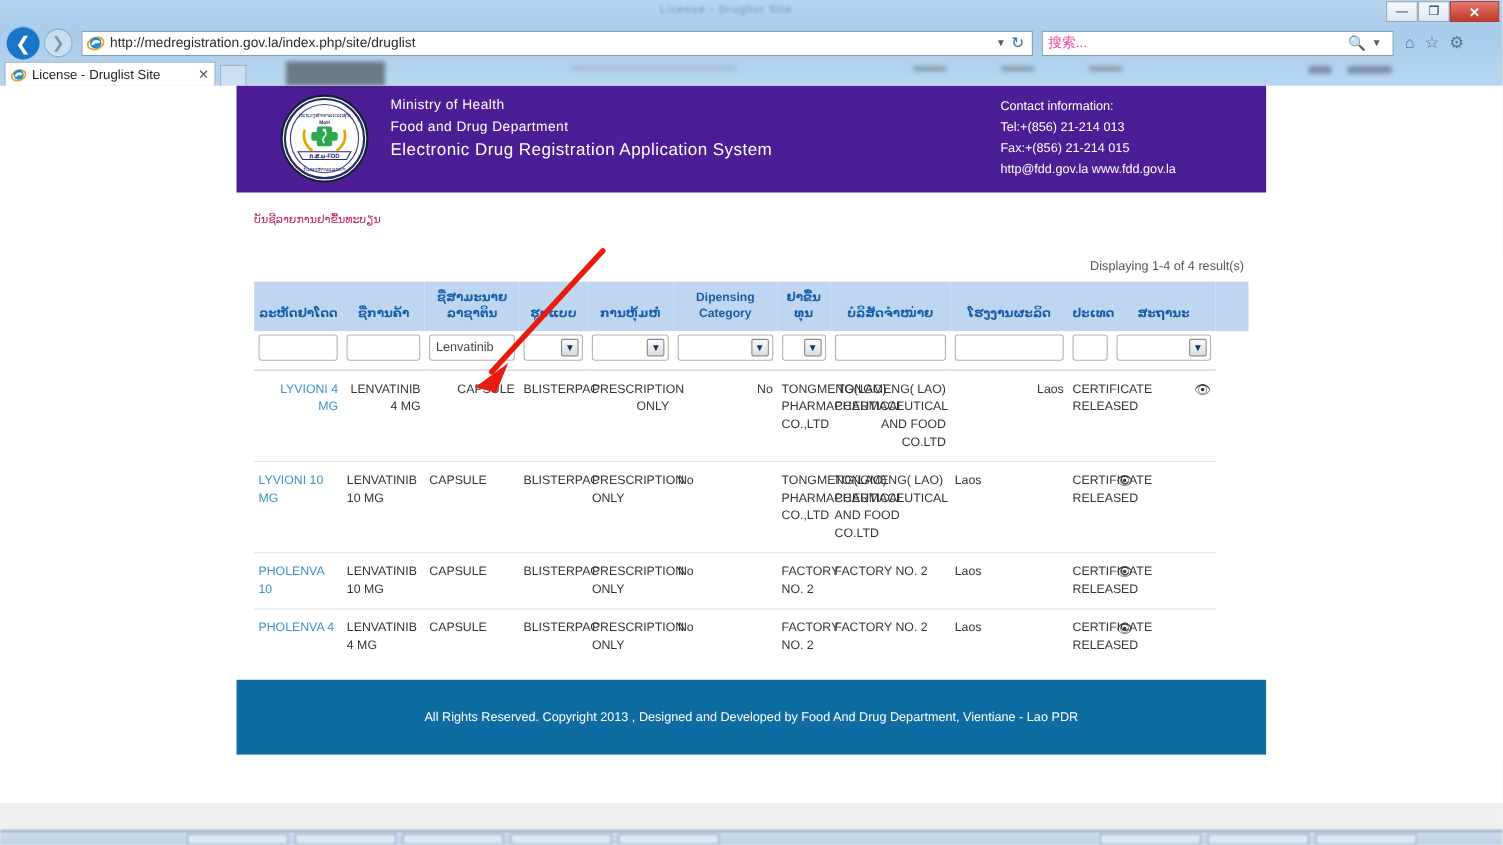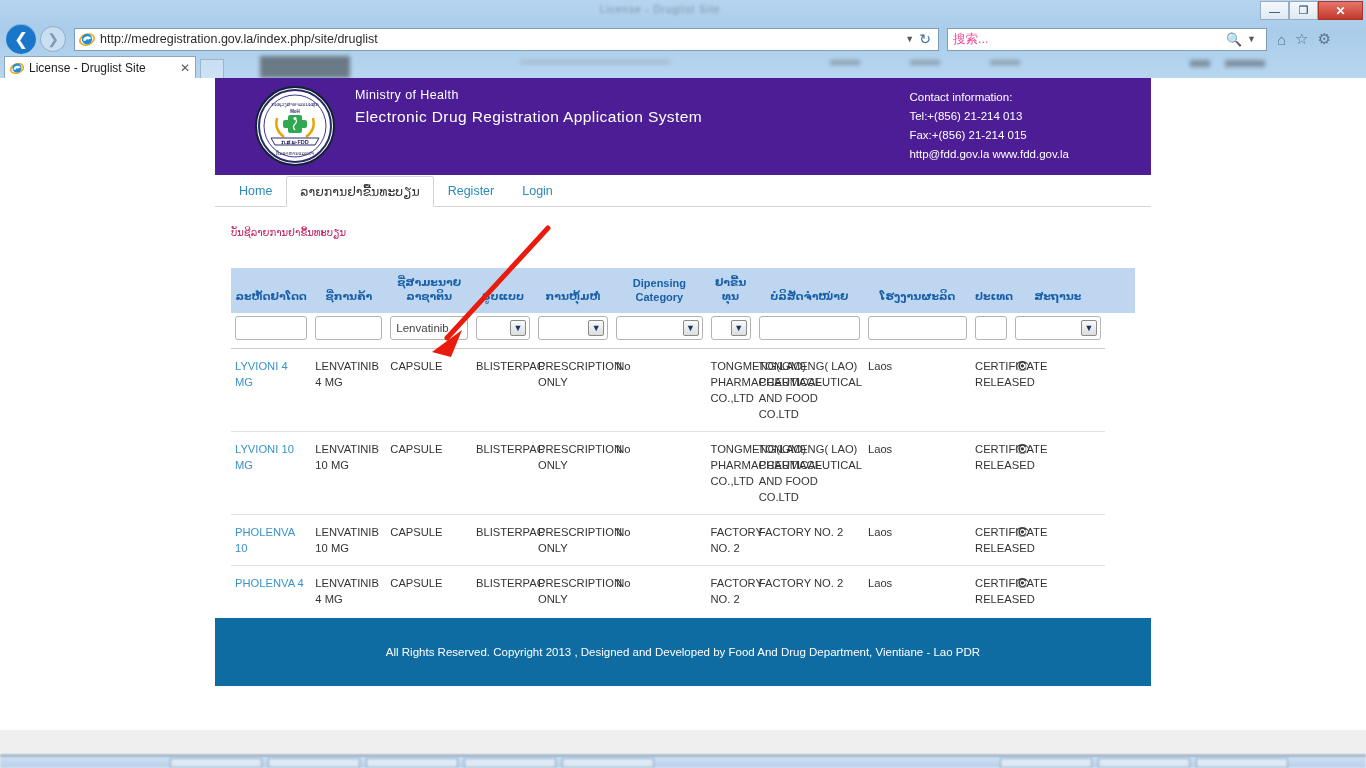--- a/index.html
+++ b/index.html
@@ -189,21 +189,21 @@
     border: 1px solid #8a8a8a; border-radius: 2px;
     background: linear-gradient(to bottom,#fbfbfb,#dcdcdc);
     display: flex; align-items: center; justify-content: center;
     font-size: 9px; color: #103a6b;
   }
   table.grid tbody tr.data td {
     font-size: 11.2px; color: #333; line-height: 16px;
     padding: 9px 4px 9px 4px; vertical-align: top;
     border-top: 1px solid #e2e2e2;
   }
-  table.grid tbody tr.data:first-child td { border-top: 1px solid #ccc; }
+  table.grid tbody tr.data:first-child td { border-top: 1px solid #ccc; text-align: right; }
   table.grid tbody tr.data td a { color: #3a92c9; text-decoration: none; }
   .eye { font-size: 12px; color: #3a3a3a; }
 
   .site-footer {
     position: absolute; left:0; bottom: 0;
     width: 936px; height: 68px; background: #0f6ca3;
     color: #fff; font-size: 11.5px;
     display: flex; align-items: center; justify-content: center;
   }
 
@@ -312,39 +312,35 @@
         <circle cx="38" cy="30.5" r="1.6" fill="#fff"></circle>
         <path d="M20 30 q-3 12 7 19" stroke="#e5a600" stroke-width="2.4" fill="none"></path>
         <path d="M56 30 q3 12 -7 19" stroke="#e5a600" stroke-width="2.4" fill="none"></path>
         <path d="M14 50 h48 l-4 7 h-40 z" fill="#fff" stroke="#2a2a6a" stroke-width="1"></path>
         <text x="38" y="56" font-size="5.5" fill="#2a2a6a" text-anchor="middle" font-weight="bold" font-family="Liberation Sans, sans-serif">ກ.ສ.ພ-FDD</text>
         <text x="38" y="67" font-size="5" fill="#2a2a6a" text-anchor="middle" font-family="DejaVu Sans, sans-serif">ກົມອາຫານແລະຢາ</text>
       </svg>
     </div>
     <div class="header-titles">
       <div class="ht1">Ministry  of  Health</div>
+      <div class="ht2">Food  and  Drug  Department</div>
       <div class="ht3">Electronic  Drug  Registration  Application  System</div>
     </div>
     <div class="contact">
       <div>Contact information:</div>
       <div>Tel:+(856) 21-214 013</div>
       <div>Fax:+(856) 21-214 015</div>
       <div>http@fdd.gov.la www.fdd.gov.la</div>
     </div>
   </div>
 
-  <div class="tabs-row">
-    <div class="sitetab">Home</div>
-    <div class="sitetab active lao">ລາຍການຢາຂື້ນທະບຽນ</div>
-    <div class="sitetab">Register</div>
-    <div class="sitetab">Login</div>
-  </div>
 
   <div class="content">
     <div class="page-title lao">ບັນຊີລາຍການຢາຂື້ນທະບຽນ</div>
+    <div class="displaying">Displaying  1-4  of  4  result(s)</div>
 
     <table class="grid">
       <colgroup>
         <col style="width:75px">
           <col style="width:70px">
           <col style="width:80px">
         <col style="width:58px">
           <col style="width:73px">
           <col style="width:88px">
         <col style="width:45px">

